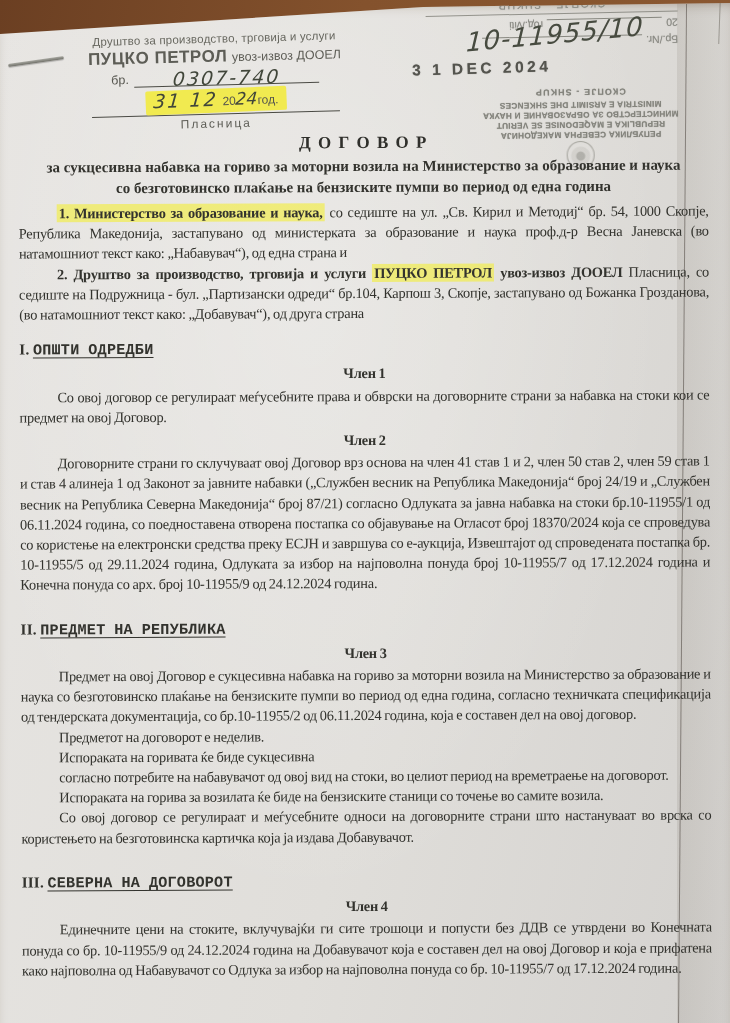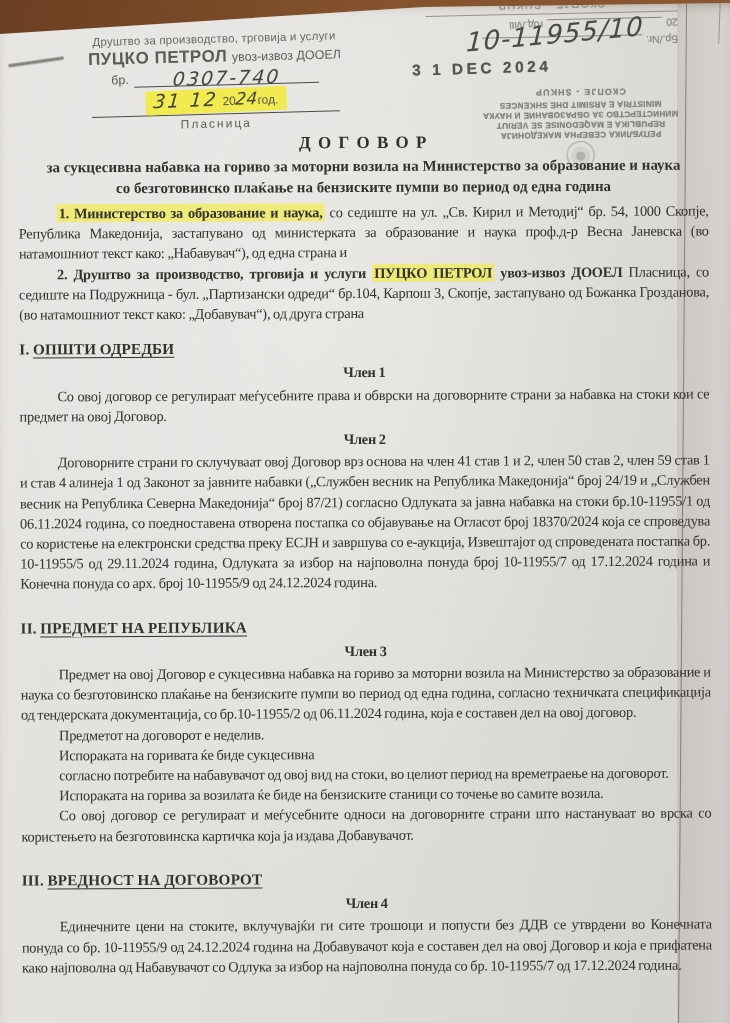--- a/index.html
+++ b/index.html
@@ -80,21 +80,21 @@
 
   
   .body{position:absolute;left:20px;top:202px;width:690px;
       font-size:14.4px;line-height:20.2px;color:#33332e;text-align:justify;
       letter-spacing:-.25px;word-spacing:-.5px;}
   .p{text-indent:38px;margin:0;}
   .b{font-weight:700;}
   .hl{background:rgba(243,238,54,.6);padding:1px 2px;
       -webkit-box-decoration-break:clone;box-decoration-break:clone;}
   .sec{font-weight:700;font-size:15.2px;text-indent:0;margin:15px 0 3px;letter-spacing:.2px;}
-  .sec-u{text-decoration:underline;text-underline-offset:3px;text-decoration-thickness:1.3px;}
+  .sec-u{text-decoration:underline;text-underline-offset:3px;text-decoration-thickness:1.3px;font-family:Liberation Mono, monospace;}
   .sec2{margin-top:24px;}
   .art{text-align:center;font-weight:700;text-indent:0;margin:4px 0 2px;}
 </style>
 </head>
 <body>
 
 <div class="stage">
   <div class="paper">
     <div class="right-shade"></div>
     <div class="crease"></div>
@@ -168,21 +168,21 @@
         <p class="p sec sec2"><span>II.</span> <span class="sec-u">ПРЕДМЕТ НА РЕПУБЛИКА</span></p>
 
         <p class="p art">Член 3</p>
         <p class="p">Предмет на овој Договор е сукцесивна набавка на гориво за моторни возила на Министерство за образование и наука со безготовинско плаќање на бензиските пумпи во период од една година, согласно техничката спецификација од тендерската документација, со бр.10-11955/2 од 06.11.2024 година, која е составен дел на овој договор.</p>
         <p class="p">Предметот на договорот е неделив.</p>
         <p class="p">Испораката на горивата ќе биде сукцесивна</p>
         <p class="p">согласно потребите на набавувачот од овој вид на стоки, во целиот период на времетраење на договорот.</p>
         <p class="p">Испораката на горива за возилата ќе биде на бензиските станици со точење во самите возила.</p>
         <p class="p">Со овој договор се регулираат и меѓусебните односи на договорните страни што настануваат во врска со користењето на безготовинска картичка која ја издава Добавувачот.</p>
 
-        <p class="p sec sec2"><span>III.</span> <span class="sec-u">ВРЕДНОСТ НА ДОГОВОРОТ</span></p>
+        <p class="p sec sec2"><span>III.</span> <span class="sec-u">СЕВЕРНА НА ДОГОВОРОТ</span></p>
 
         <p class="p art">Член 4</p>
         <p class="p">Единечните цени на стоките, вклучувајќи ги сите трошоци и попусти без ДДВ се утврдени во Конечната понуда со бр. 10-11955/9 од 24.12.2024 година на Добавувачот која е составен дел на овој Договор и која е прифатена како најповолна од Набавувачот со Одлука за избор на најповолна понуда со бр. 10-11955/7 од 17.12.2024 година.</p>
 
       </div>
     </div>
 
     <div class="staple"></div>
   </div>
 </div>

